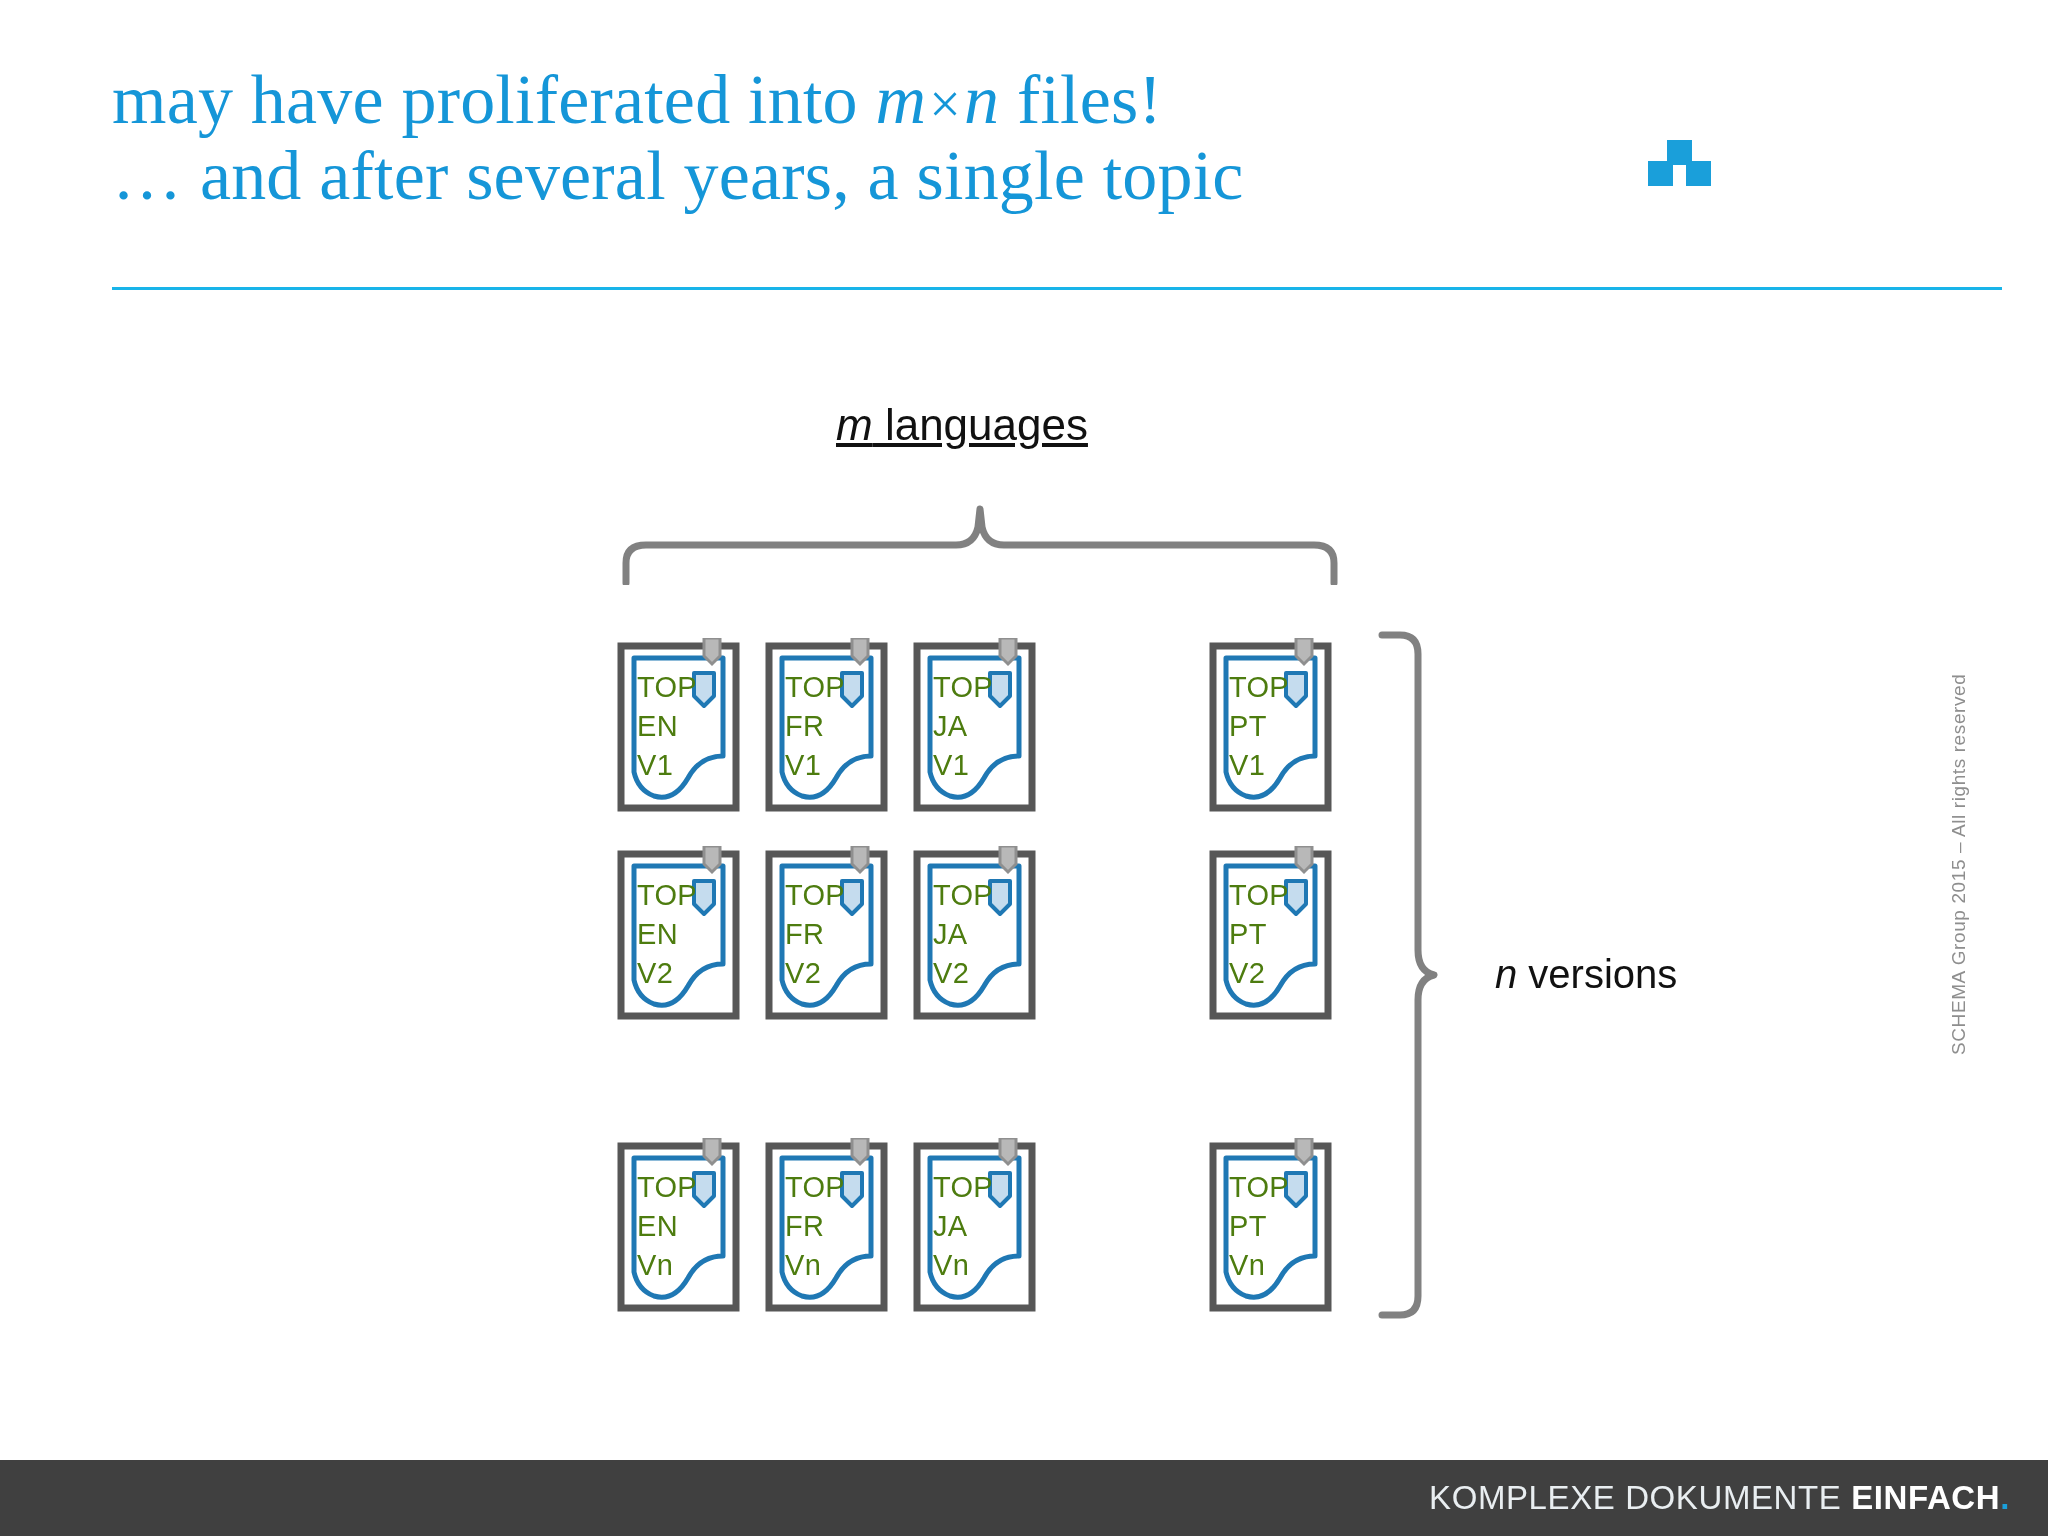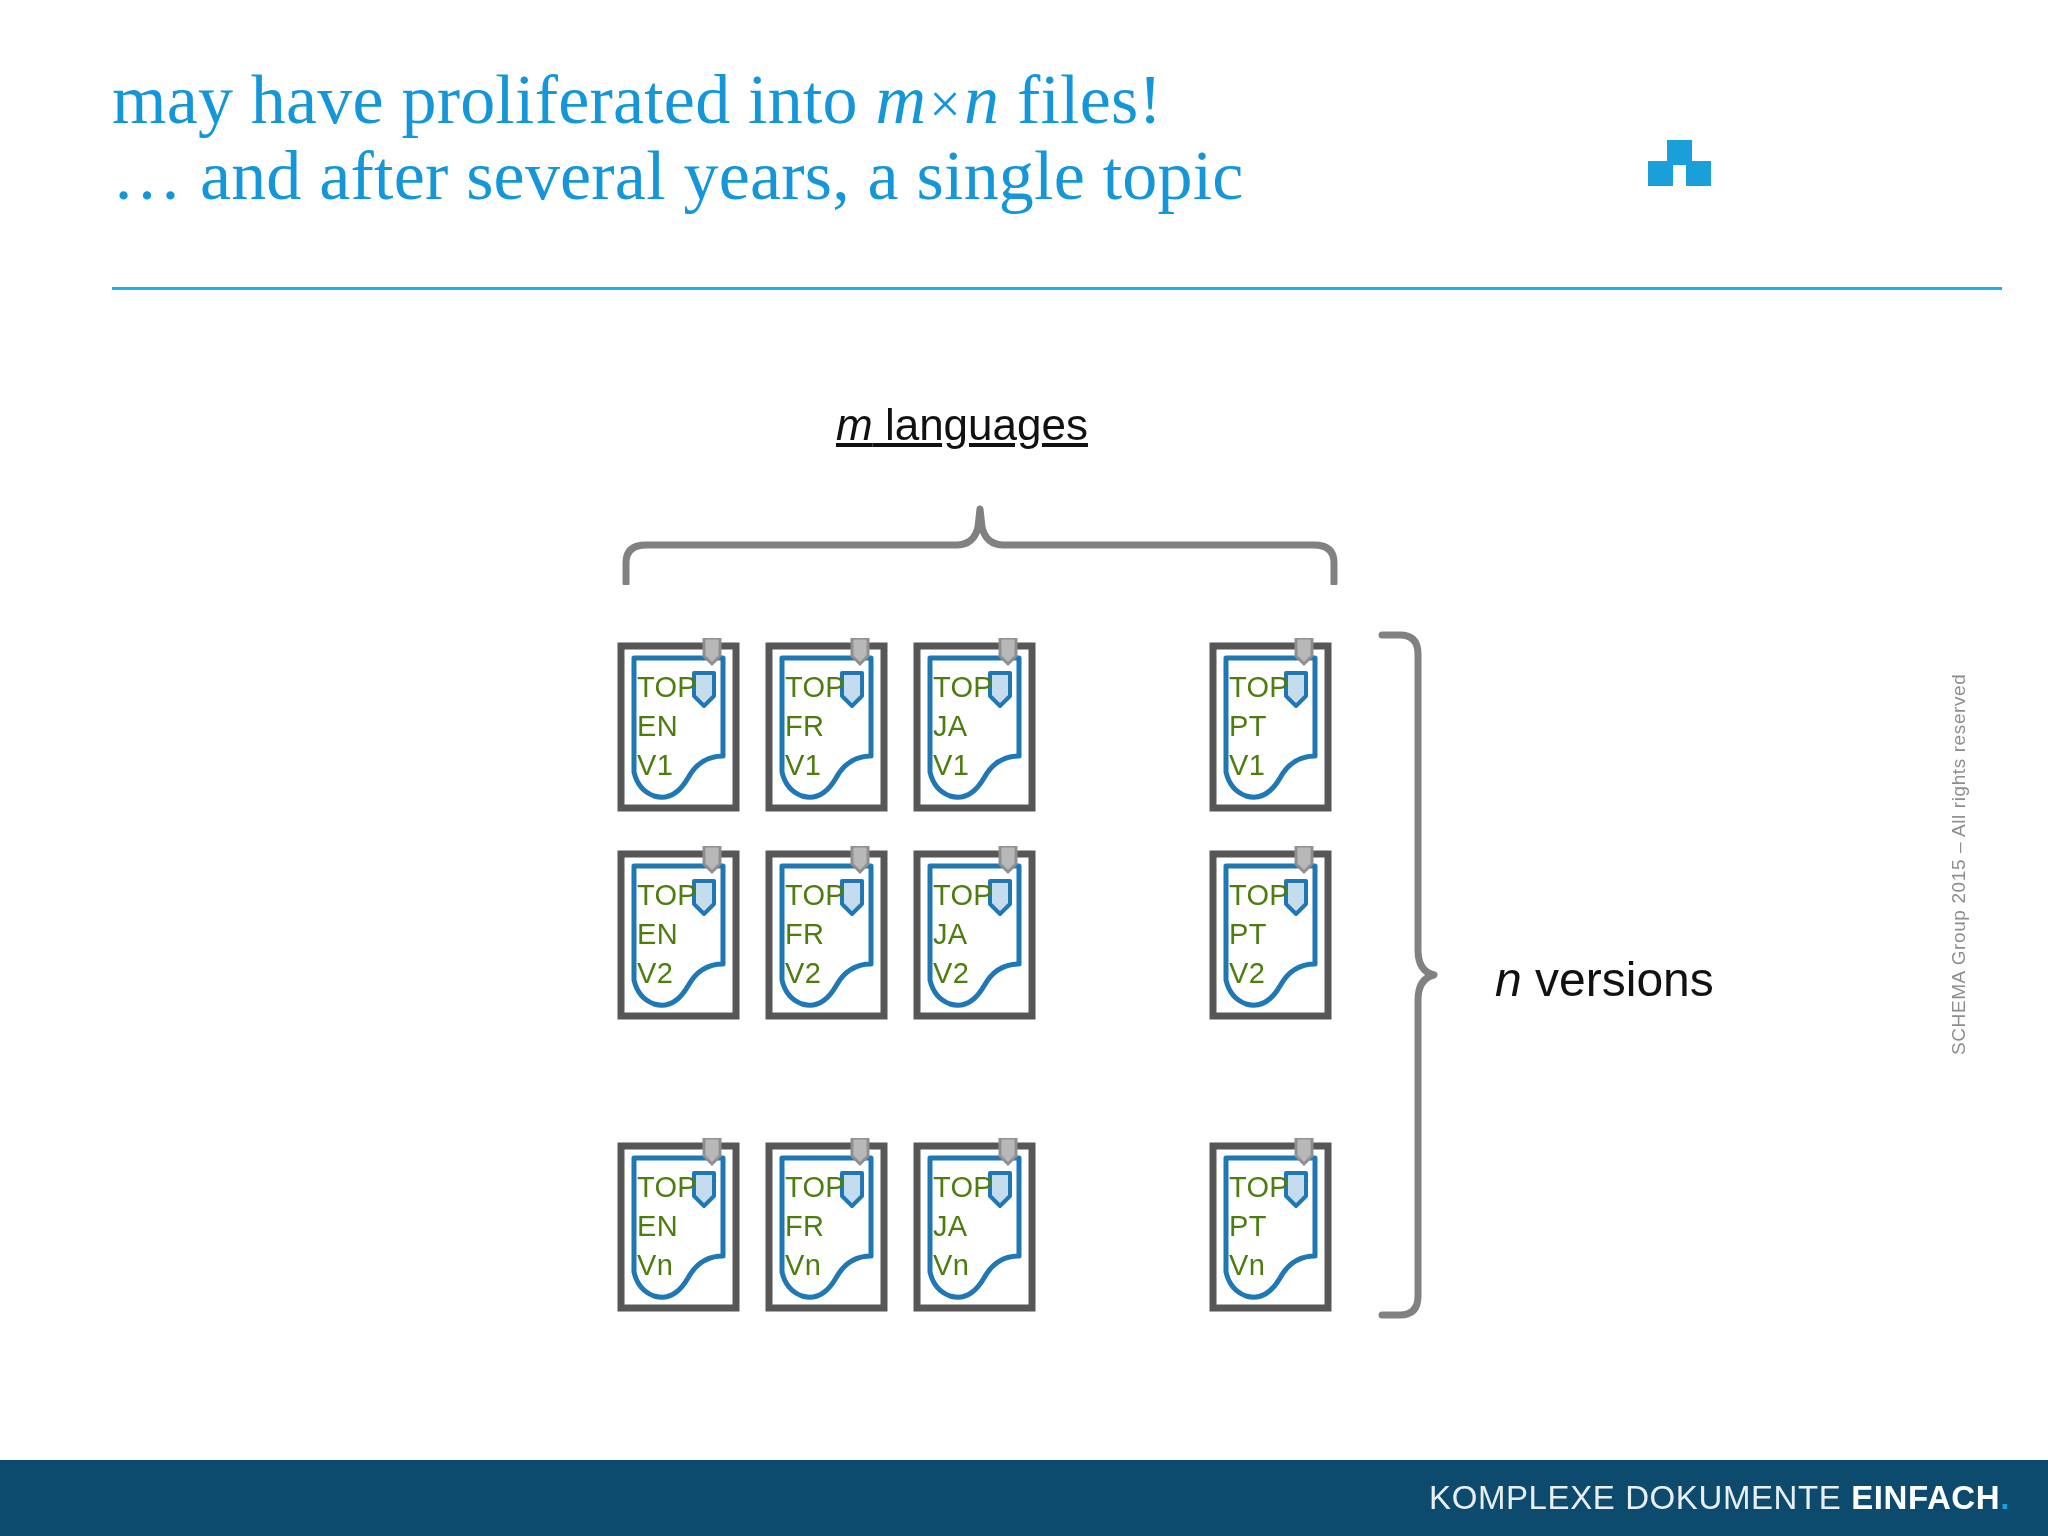--- a/index.html
+++ b/index.html
@@ -93,21 +93,21 @@
     color: #111111;
     white-space: nowrap;
     text-decoration: underline;
   }
   #m-languages .var { font-style: italic; }
 
   #n-versions {
     position: absolute;
     left: 1495px;
     top: 952px;
-    font-size: 48px;
+    font-size: 40px;
     color: #111111;
     white-space: nowrap;
   }
   #n-versions .var { font-style: italic; }
 
   
   #brace-top {
     position: absolute;
     left: 620px;
     top: 505px;
@@ -174,21 +174,21 @@
     text-align: left;
   }
 
   
   #footer {
     position: absolute;
     left: 0;
     bottom: 0;
     width: 2048px;
     height: 76px;
-    background: #0c4a6e;
+    background: #404040;
   }
   #footer-text {
     position: absolute;
     right: 38px;
     top: 50%;
     transform: translateY(-50%);
     font-size: 33px;
     color: #ffffff;
     letter-spacing: 0.6px;
     white-space: nowrap;

